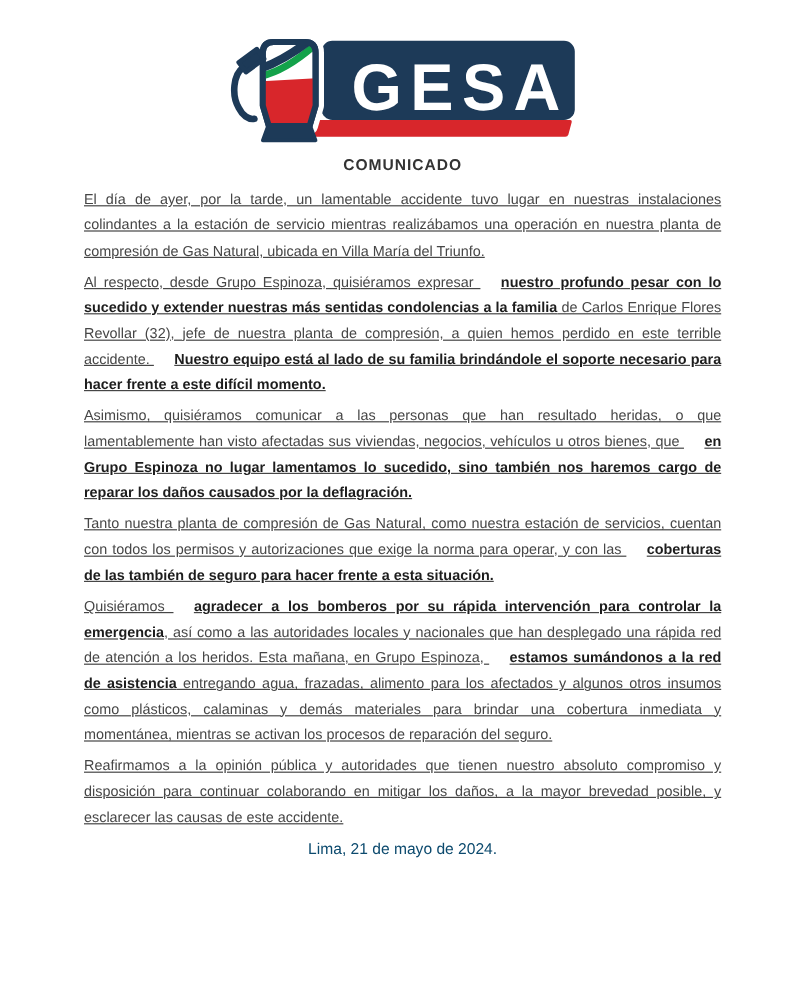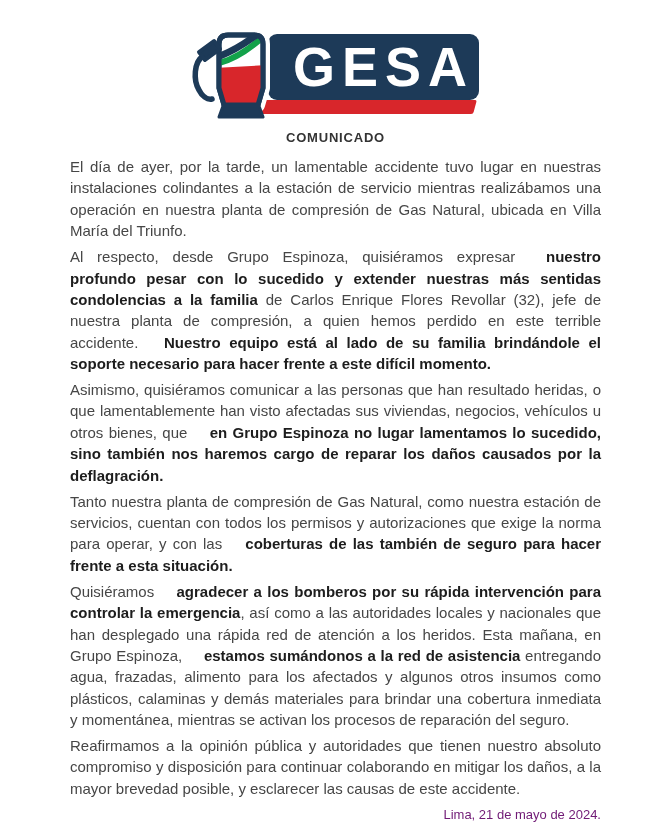--- a/index.html
+++ b/index.html
@@ -27,21 +27,21 @@
   }
   .logo-plate {
     position: absolute;
     left: 77px;
     top: 12px;
     width: 211px;
     height: 66px;
     background: #1d3a58;
     border-radius: 9px;
     display: flex;
-    align-items: center;
+    align-items: flex-end;
     justify-content: center;
     z-index: 1;
   }
   .logo-brand {
     color: #ffffff;
     font-weight: bold;
     font-size: 54px;
     letter-spacing: 7px;
     margin-right: -7px;
     padding-left: 14px;
@@ -77,33 +77,34 @@
     text-align: center;
     font-size: 13px;
     font-weight: bold;
     letter-spacing: 0.8px;
     color: #333333;
   }
 
   
   .doc-body {
     margin-top: 11px;
-    font-size: 15px;
+    font-size: 12px;
     line-height: 21.4px;
     color: #464646;
     text-align: justify;
+    text-decoration: underline;
   }
   .doc-body p { margin: 0 0 4.5px 0; }
   .doc-body strong { color: #1d1d1d; font-weight: bold; margin-left: 17px; }
   .date-line {
     font-size: 13px;
     line-height: 21.4px;
-    color: #701a75;
+    color: #0c4a6e;
     margin-top: 1px;
-    text-align: right;
+    text-align: center;
   }
 </style>
 </head>
 <body>
 
 <div class="page">
 
   <div class="logo">
     <div class="logo-stripe"></div>
     <div class="logo-plate">

